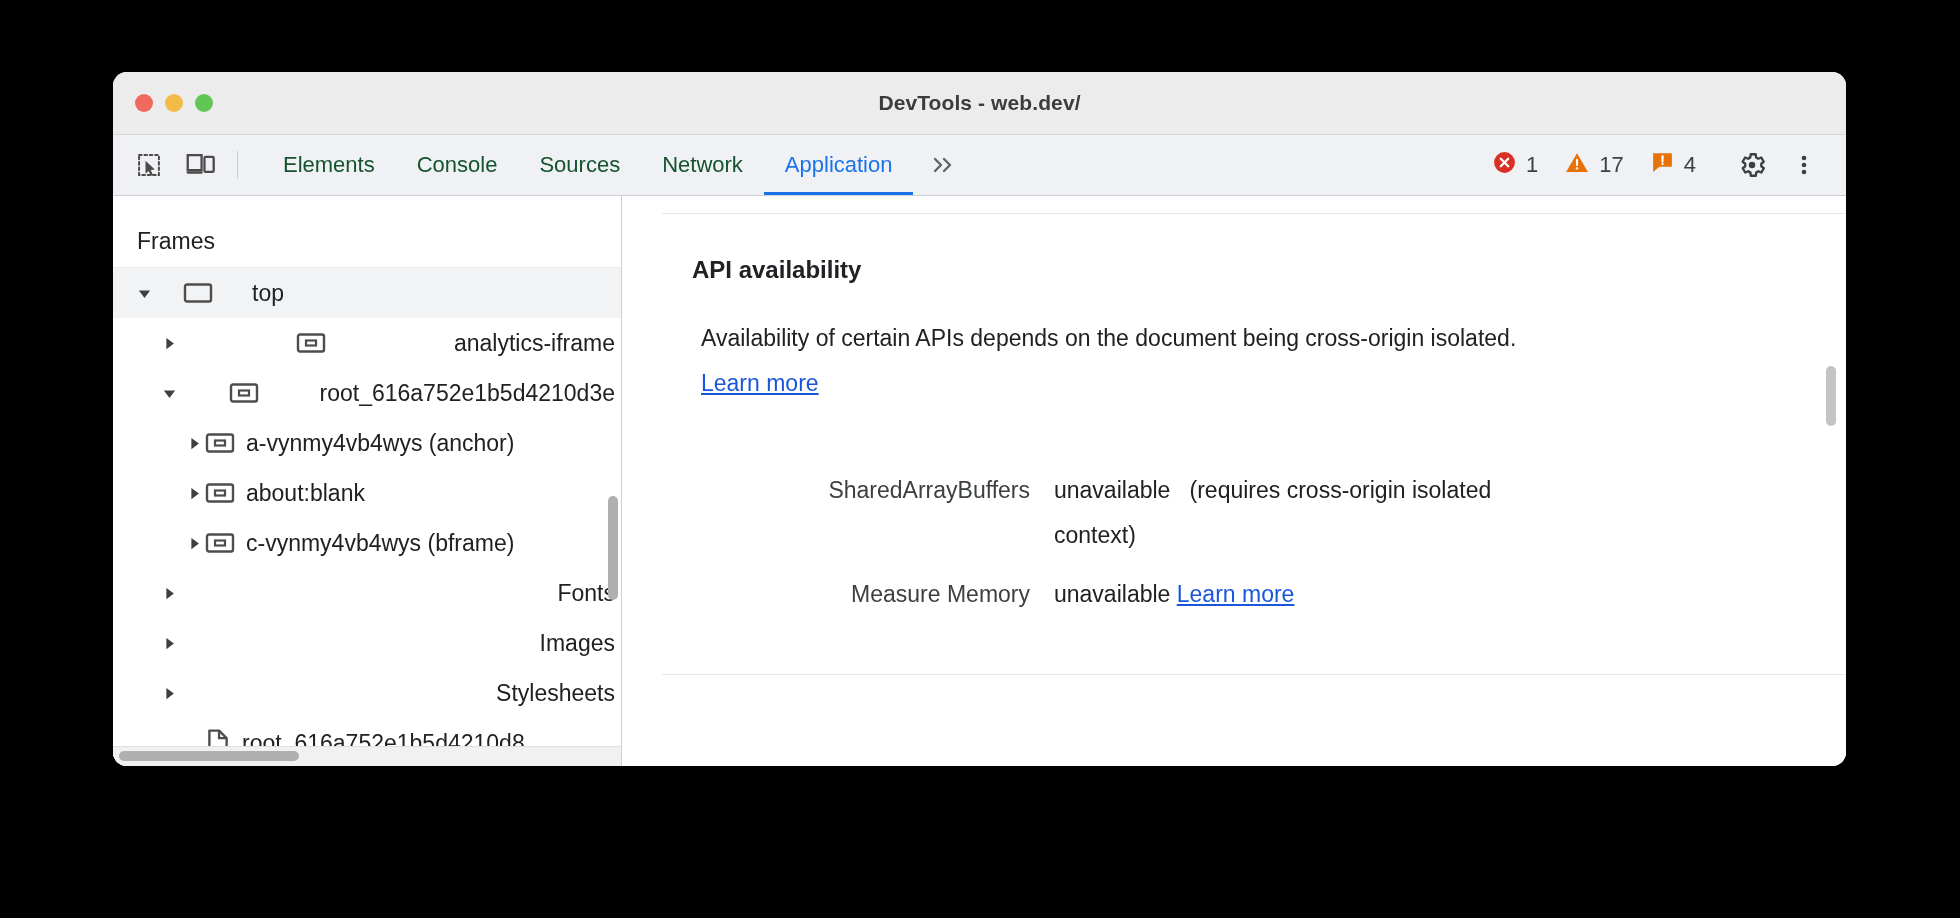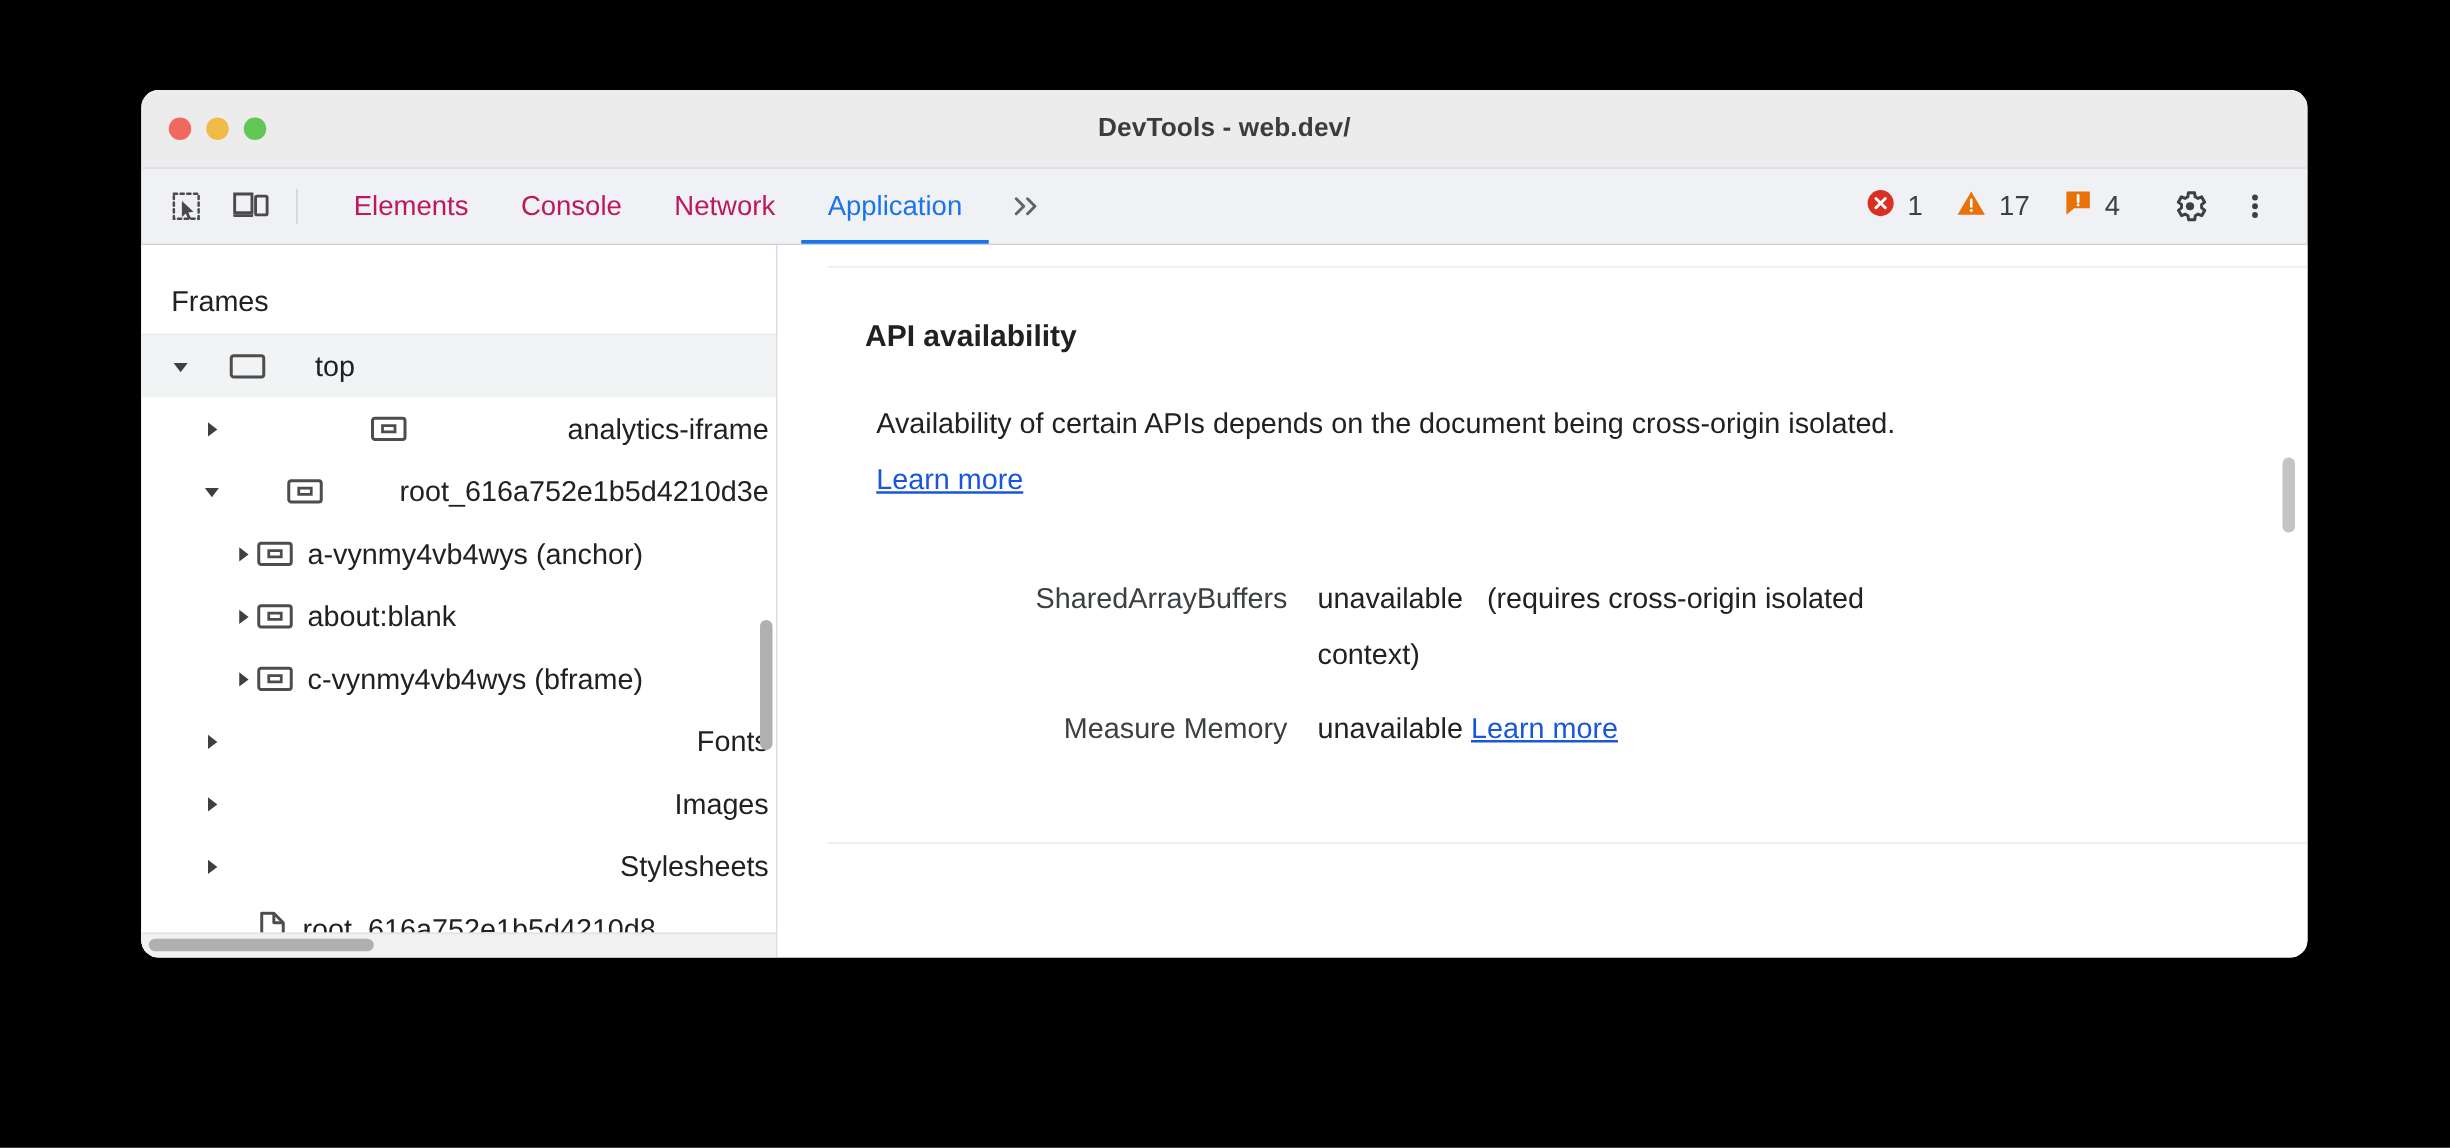--- a/index.html
+++ b/index.html
@@ -63,21 +63,21 @@
   #tb-left { display: flex; align-items: stretch; padding-left: 10px; }
   .tb-sep {
     width: 1px; background: #c7cbd4;
     margin: 16px 10px;
   }
   #tabs { display: flex; align-items: stretch; margin-left: 14px; }
   .tab {
     position: relative;
     display: flex; align-items: center;
     padding: 0 21px;
-    font-size: 22px; color: #be185d;
+    font-size: 22px; color: #14532d;
     white-space: nowrap;
   }
   .tab.active { color: #1a73e8; }
   .tab.active::after {
     content: ""; position: absolute;
     left: 0; right: 0; bottom: 0; height: 3px;
     background: #1a73e8;
   }
   #more-tabs {
     display: flex; align-items: center;
@@ -184,21 +184,21 @@
   }
   #section-desc {
     position: absolute; left: 39px; top: 120px;
     width: 880px;
     font-size: 23px; line-height: 1.95;
     color: #202124;
   }
   .link { color: #1a56db; text-decoration: underline; }
 
   #api-table {
-    position: absolute; left: 30px; top: 260px;
+    position: absolute; left: 30px; top: 272px;
     width: 880px;
     font-size: 23px; line-height: 1.95; color: #202124;
   }
   .api-row { display: flex; margin-bottom: 14px; }
   .api-key {
     width: 362px; flex: 0 0 362px;
     text-align: right; padding-right: 24px;
     color: #3c4043;
   }
   .api-val { flex: 1; color: #202124; }
@@ -243,20 +243,23 @@
       </div>
       <div class="tb-sep"></div>
     </div>
 
     <div id="tabs">
       <div class="tab">
         <span>Elements</span>
       </div>
       <div class="tab">
         <span>Console</span>
+      </div>
+      <div class="tab">
+        <span>Sources</span>
       </div>
       <div class="tab">
         <span>Network</span>
       </div>
       <div class="tab active">
         <span>Application</span>
       </div>
       <div id="more-tabs">
         <svg width="30" height="22" viewBox="0 0 30 22">
           <g fill="none" stroke="#5f6368" stroke-width="2.3" stroke-linecap="round" stroke-linejoin="round">

